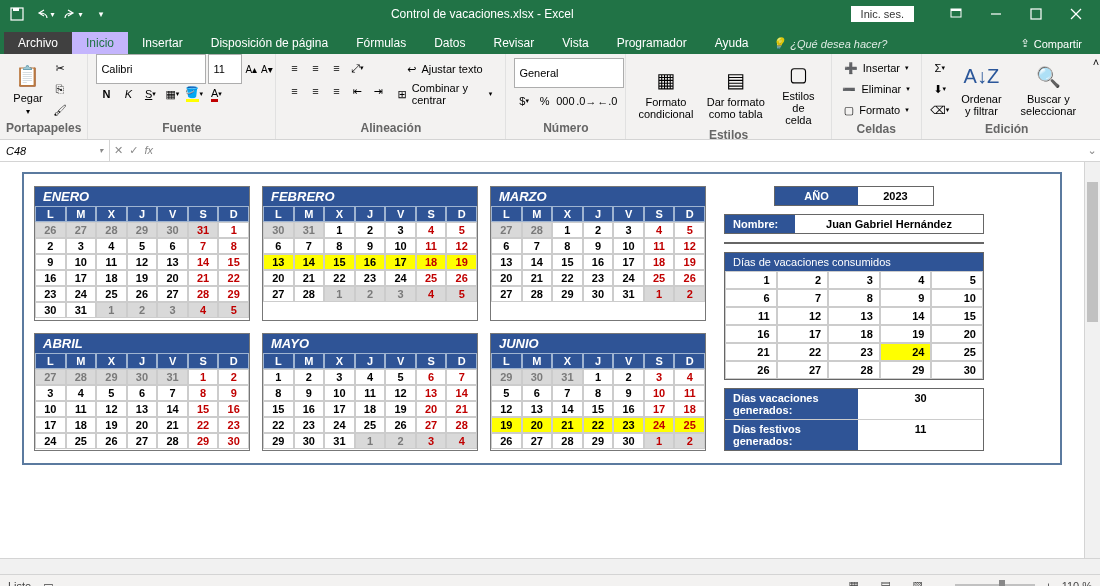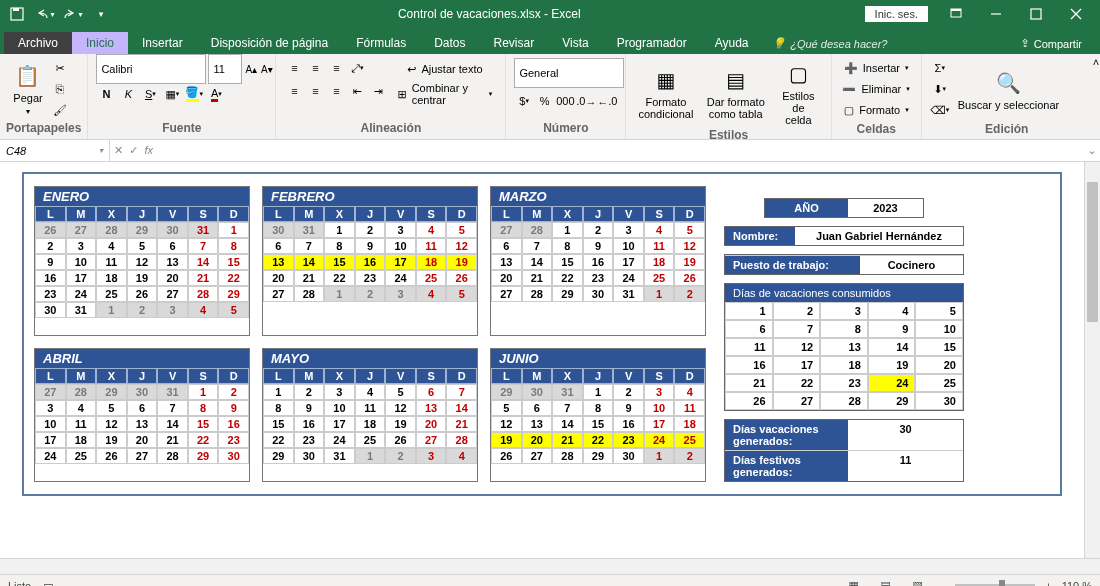--- a/index.html
+++ b/index.html
@@ -4,21 +4,21 @@
 <style>
 * { margin: 0; padding: 0; box-sizing: border-box; font-family: 'Segoe UI', Tahoma, sans-serif; }
 body { background: #fff; font-size: 11px; overflow: hidden; }
 
 
 .titlebar { background: #217346; height: 28px; display: flex; align-items: center; color: #fff; padding: 0 4px; }
 .titlebar-left { display: flex; align-items: center; gap: 2px; }
 .qat-btn { width: 26px; height: 24px; display: flex; align-items: center; justify-content: center; cursor: pointer; }
 .titlebar-center { flex: 1; text-align: center; font-size: 12px; }
 .titlebar-right { display: flex; align-items: center; gap: 0; }
-.signin { background: #fff; color: #333; padding: 2px 10px; font-size: 11px; margin-right: 8px; cursor: pointer; text-align: right; }
+.signin { background: #fff; color: #333; padding: 2px 10px; font-size: 11px; margin-right: 22px; cursor: pointer; text-align: right; }
 .win-btn { width: 40px; height: 28px; display: flex; align-items: center; justify-content: center; cursor: pointer; }
 
 
 .ribbon-tabs { background: #217346; height: 26px; display: flex; align-items: flex-end; padding-left: 4px; }
 .rtab { padding: 4px 14px; color: #fff; font-size: 12px; cursor: pointer; }
 .rtab.archivo { background: #404040; }
 .rtab.active { background: #c4b5fd; color: #217346; }
 .rtab-right { margin-left: auto; display: flex; align-items: center; padding-right: 8px; }
 .share { color: #fff; padding: 4px 10px; display: flex; align-items: center; gap: 4px; }
 
@@ -60,21 +60,21 @@
 .cal-title { background: #2f5496; color: #fff; font-weight: bold; font-style: italic; padding: 2px 8px; font-size: 13px; font-family: 'Arial Black', sans-serif; }
 .cal-grid { display: grid; grid-template-columns: repeat(7, 1fr); }
 .cal-head { background: #2f5496; color: #fff; text-align: center; font-weight: bold; font-size: 11px; border: 1px solid #9fb4d1; padding: 1px 0; }
 .cal-cell { text-align: center; border: 1px solid #ccc; padding: 1px 0; font-size: 11px; font-weight: bold; background: #fff; }
 .cal-cell.grey { background: #d9d9d9; color: #7a7a7a; }
 .cal-cell.weekend { color: #c00000; }
 .cal-cell.yellow { background: #ffff00; }
 .cal-cell.greyred { background: #d9d9d9; color: #c00000; }
 
 
-.side { width: 240px; display: flex; flex-direction: column; gap: 8px; margin-top: 12px; }
+.side { width: 260px; display: flex; flex-direction: column; gap: 8px; }
 .info-row { display: flex; border: 1px solid #666; }
 .info-label { background: #2f5496; color: #fff; padding: 3px 8px; font-size: 11px; font-weight: 600; }
 .info-value { flex: 1; text-align: center; padding: 3px 4px; font-size: 11px; background: #fff; font-weight: 600; }
 .info-box { border: 1px solid #666; }
 .info-box-h { background: #2f5496; color: #fff; padding: 3px 8px; font-size: 11px; }
 .consume-grid { display: grid; grid-template-columns: repeat(5,1fr); }
 .consume-cell { border: 1px solid #ccc; text-align: right; padding: 2px 6px; font-size: 11px; font-weight: bold; }
 .consume-cell.yellow { background: #ffff00; }
 
 
@@ -284,20 +284,24 @@
     </div>
     <div class="ribbon-group-label">Celdas</div>
   </div>
 
   <div class="ribbon-group" style="min-width:170px;border-right:none">
     <div class="ribbon-group-content">
       <div class="vstack" style="gap:1px;padding:2px">
         <div class="small-btn">Σ<span style="font-size:7px">▾</span></div>
         <div class="small-btn">⬇<span style="font-size:7px">▾</span></div>
         <div class="small-btn">⌫<span style="font-size:7px">▾</span></div>
+      </div>
+      <div class="rbtn">
+        <div class="rbtn-icon" style="color:#2b579a">A↓Z</div>
+        <div class="rbtn-label">Ordenar y filtrar</div>
       </div>
       <div class="rbtn">
         <div class="rbtn-icon" style="color:#2b579a">🔍</div>
         <div class="rbtn-label">Buscar y seleccionar</div>
       </div>
     </div>
     <div class="ribbon-group-label">Edición</div>
   </div>
   <div style="width:14px;background:#f3f2f1;display:flex;align-items:flex-start;justify-content:center;padding-top:2px;cursor:pointer">˄</div>
 </div>
@@ -614,24 +618,20 @@
         <div class="side">
           <div class="info-row" style="width:160px;align-self:center">
             <div class="info-label" style="flex:1;text-align:center">AÑO</div>
             <div class="info-value" style="flex:1">2023</div>
           </div>
           <div class="info-row">
             <div class="info-label" style="width:70px">Nombre:</div>
             <div class="info-value">Juan Gabriel Hernández</div>
           </div>
           <div class="info-box">
-            <div style="display:flex;border-top:1px solid #ccc">
-              <div class="info-label" style="width:135px">Puesto de trabajo:</div>
-              <div class="info-value">Cocinero</div>
-            </div>
           </div>
           <div class="info-box">
             <div class="info-box-h">Días de vacaciones consumidos</div>
             <div class="consume-grid" id="consume">
                 <div class="consume-cell">1</div>
                 <div class="consume-cell">2</div>
                 <div class="consume-cell">3</div>
                 <div class="consume-cell">4</div>
                 <div class="consume-cell">5</div>
                 <div class="consume-cell">6</div>

